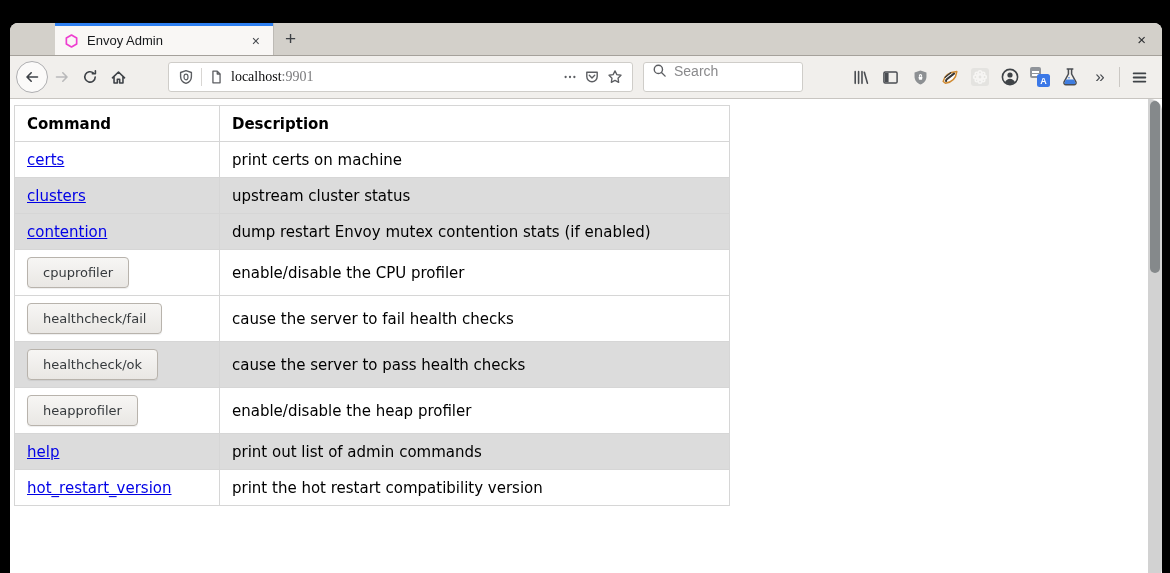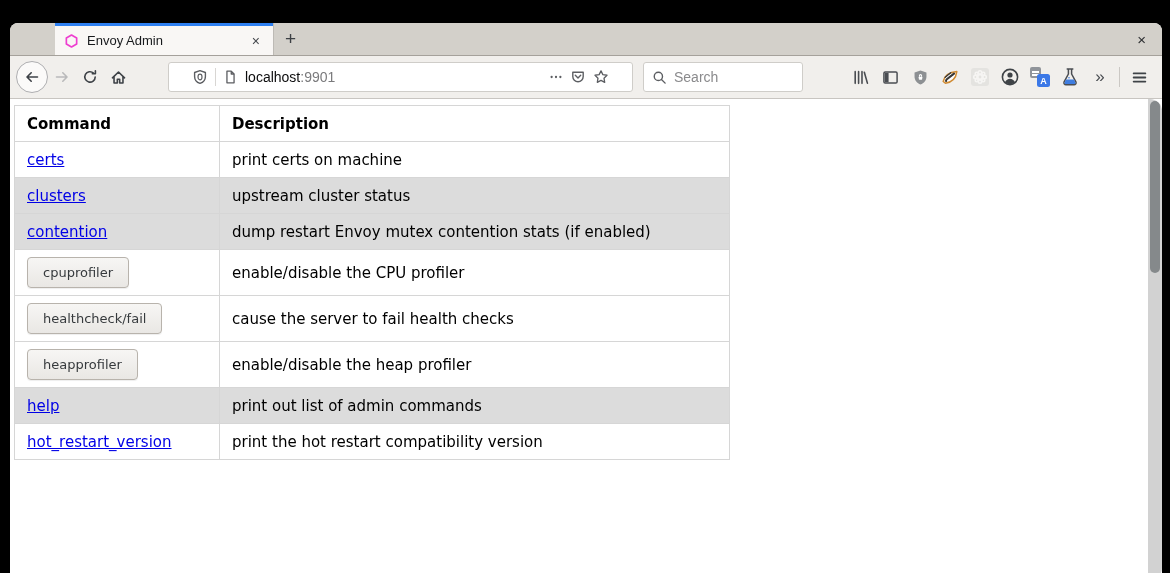--- a/index.html
+++ b/index.html
@@ -23,28 +23,28 @@
   
   .navbar { flex:none; height:43px; background:#f1efec; border-bottom:1px solid #c8c5c1;
             display:flex; align-items:center; padding:0 8px 0 6px; }
   .nav-btn { width:28px; height:28px; display:flex; align-items:center; justify-content:center;
              color:#3e4247; flex:none; }
   .nav-btn.back { width:32px; height:32px; border:1px solid #aeaeb0; border-radius:50%;
                   background:#fbfaf9; }
   .nav-btn.disabled { color:#b9b9ba; }
   .urlbar { flex:none; width:465px; height:30px; margin-left:36px; background:#fff;
             border:1px solid #cfcdc9; border-radius:3px; display:flex; align-items:center;
-            padding:0 23px; gap:7px; }
+            padding:0 9px; gap:7px;font-family:Liberation Serif, serif; }
   .urlbar .sep { width:1px; height:18px; background:#d8d6d3; }
   .url-text { flex:1; font-size:14px; white-space:nowrap; overflow:hidden; }
   .url-host { color:#0c0c0d; }
   .url-port { color:#7a7a7c; }
   .urlicon { color:#5c5e62; display:flex; align-items:center; }
   .searchbar { flex:none; width:160px; height:30px; margin-left:10px; background:#fff;
-               border:1px solid #cfcdc9; border-radius:3px; display:flex; align-items:center;
+               border:1px solid #cfcdc9; border-radius:3px; display:flex; align-items:flex-start;
                padding:0 8px; gap:7px; }
   .searchbar input { border:0; outline:0; width:100%; font-family:"Liberation Sans",sans-serif;
                      font-size:14px; color:#333; background:transparent; }
   .searchbar input::placeholder { color:#8a8a8c; }
   .tool-icons { margin-left:auto; display:flex; align-items:center; }
   .tool-btn { width:30px; height:28px; display:flex; align-items:center; justify-content:center;
               color:#4a4d52; flex:none; }
   .tb-sep { width:1px; height:20px; background:#cbc8c4; margin:0 4px; }
   .overflow-glyph { font-size:17px; color:#4a4d52; }
 
@@ -290,20 +290,24 @@
             <td class="desc">dump restart Envoy mutex contention stats (if enabled)</td>
           </tr>
           <tr class="btn-row">
             <td class="cmd"><button class="gtk-btn">cpuprofiler</button></td>
             <td class="desc">enable/disable the CPU profiler</td>
           </tr>
           <tr class="btn-row">
             <td class="cmd"><button class="gtk-btn">healthcheck/fail</button></td>
             <td class="desc">cause the server to fail health checks</td>
           </tr>
+          <tr class="btn-row gray">
+            <td class="cmd"><button class="gtk-btn">healthcheck/ok</button></td>
+            <td class="desc">cause the server to pass health checks</td>
+          </tr>
           <tr class="btn-row">
             <td class="cmd"><button class="gtk-btn">heapprofiler</button></td>
             <td class="desc">enable/disable the heap profiler</td>
           </tr>
           <tr class="link-row gray">
             <td class="cmd"><a class="cmd-link" href="#">help</a></td>
             <td class="desc">print out list of admin commands</td>
           </tr>
           <tr class="link-row">
             <td class="cmd"><a class="cmd-link" href="#">hot_restart_version</a></td>

